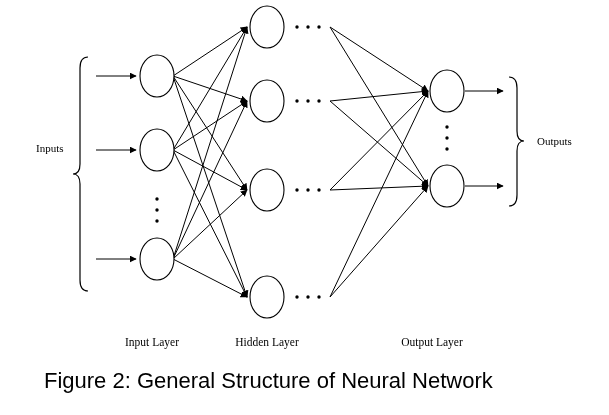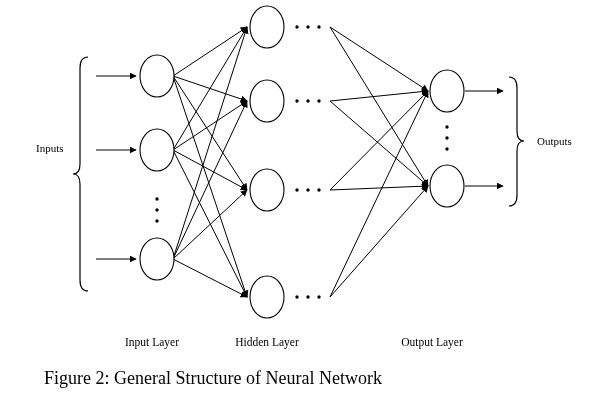--- a/index.html
+++ b/index.html
@@ -12,24 +12,24 @@
     overflow: hidden;
   }
   svg { display: block; }
   svg text {
     font-family: "Liberation Serif", serif;
     fill: #000000;
   }
   .brace-label { font-size: 11px; }
   .layer-label { font-size: 11.5px; }
   .caption {
-    font-size: 18px;
+    font-size: 22px;
     color: #000000;
     margin: 10px 0 0 44px;
-    font-family: Liberation Serif, serif;
+    font-family: Liberation Sans, sans-serif;
   }
 </style>
 </head>
 <body>
 
 <div class="figure-wrap">
 
   <svg width="609" height="358" viewBox="0 0 609 358">
     <defs>
       <marker id="arrowhead" viewBox="0 0 10 10" refX="9" refY="5" markerWidth="7" markerHeight="7" orient="auto">

